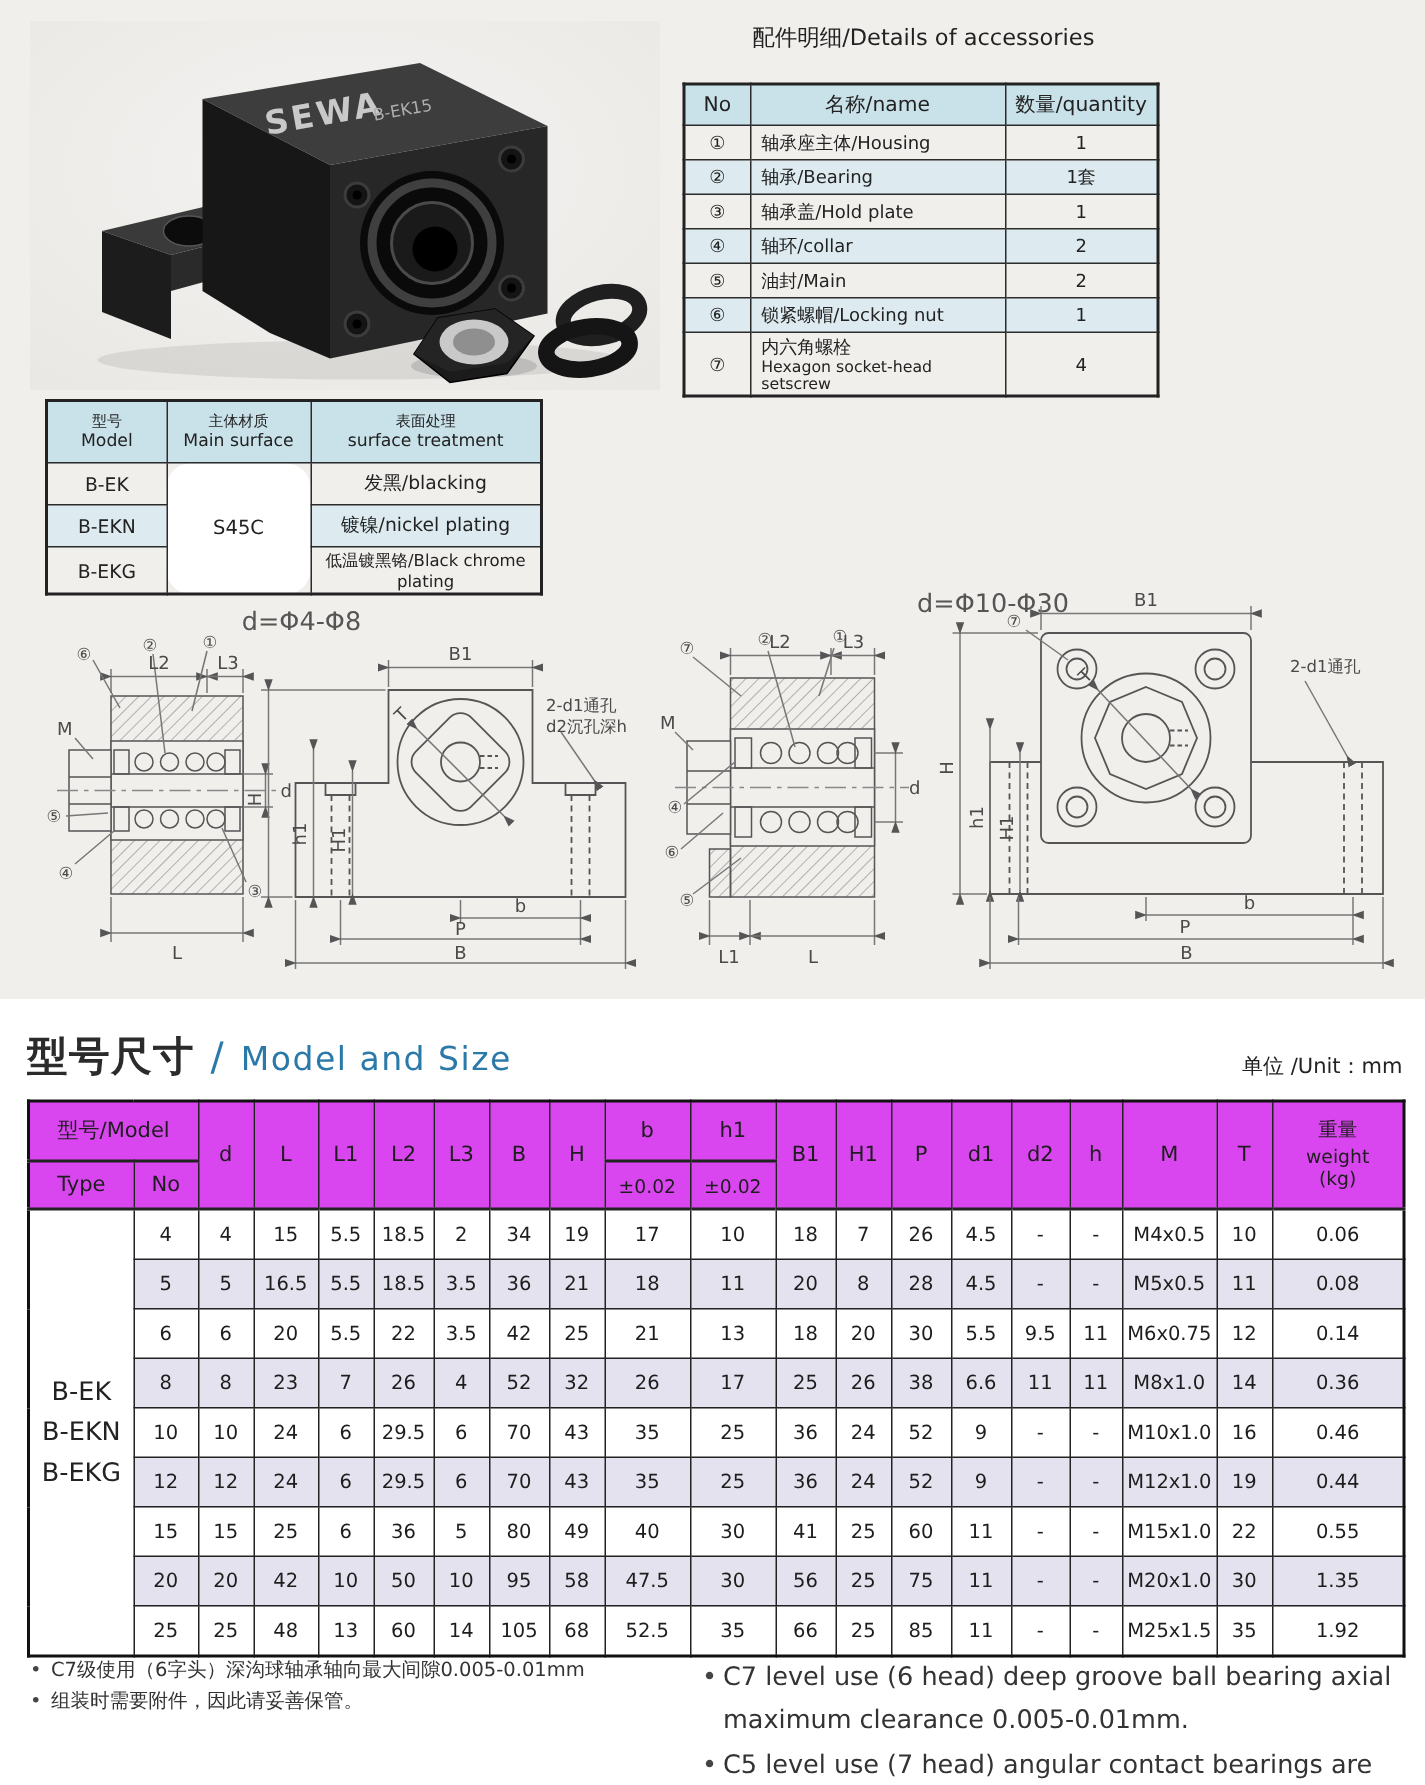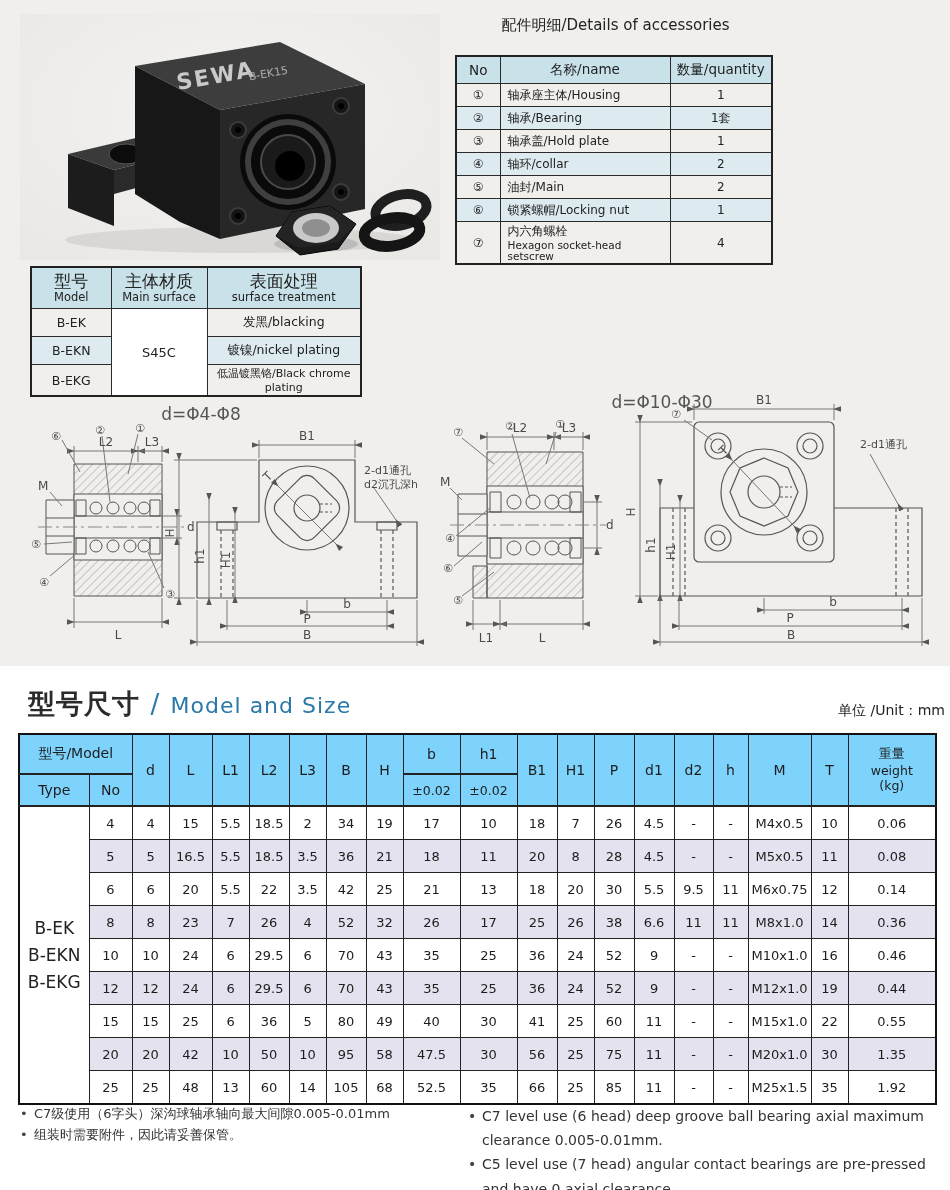--- a/index.html
+++ b/index.html
@@ -22,67 +22,67 @@
   .acc td.acc-name{text-align:left;padding-left:7px;}
   .acc tbody tr:nth-child(even) td{background:#ddebf1;}
   .acc .acc-name2{font-size:10.5px;line-height:1.05;}
   .acc .acc-no{font-size:12px;}
 
   
   .mat{position:absolute;left:30px;top:266px;}
   .mat table{width:330px;table-layout:fixed;border:2px solid #222;}
   .mat th,.mat td{border:1px solid #2b2b2b;text-align:center;color:#222;}
   .mat th{background:#c9e2ea;font-weight:normal;height:38px;line-height:1.1;}
-  .mat th .cn{font-size:17px;}
+  .mat th .cn{font-size:10px;}
   .mat th .en{font-size:11.5px;}
   .mat td{font-size:12.5px;height:25px;}
   .mat tr.alt td{background:#ddebf1;}
-  .mat td.s45c{background:#fff;font-size:13px;}
+  .mat td.s45c{background:#fff;font-size:13px;border-radius:16px;}
   .mat td.treat-sm{font-size:11px;}
 
   
   .drawing-small{position:absolute;left:16px;top:396px;}
   .drawing-large{position:absolute;left:432px;top:390px;}
   .drw text{fill:#4a4a4a;}
   .drw .dim{font-size:12px;}
   .drw .ttl{font-size:17px;fill:#555;}
   .drw .circ{font-size:11px;}
   .drw .cjk{font-size:11px;}
   .drw line,.drw path,.drw rect,.drw circle,.drw polygon{vector-effect:non-scaling-stroke;}
 
   
-  .size-head{position:absolute;left:28px;top:686px;width:917px;}
+  .size-head{position:absolute;left:18px;top:686px;width:917px;}
   .size-title{font-size:27px;color:#2b2b2b;font-weight:bold;letter-spacing:1px;}
   .size-title .divider{color:#2b79a8;font-weight:normal;font-size:26px;}
   .size-title .en{color:#2b79a8;font-weight:normal;font-size:22px;}
   .size-unit{position:absolute;right:0;bottom:2px;font-size:14px;color:#222;}
 
   .size{position:absolute;left:18px;top:733px;}
   .size table{width:917px;table-layout:fixed;border:2px solid #111;}
   .size th,.size td{border:1px solid #222;text-align:center;color:#1d1d1d;padding:0;}
-  .size thead th{background:#7dd3fc;font-weight:normal;font-size:14px;border-bottom-width:2px;}
+  .size thead th{background:#d946ef;font-weight:normal;font-size:14px;border-bottom-width:2px;}
   .size thead tr:first-child th{height:38px;}
   .size thead tr:last-child th{height:30px;}
   .size thead .sub{font-size:12.5px;}
   .size thead .weight-th{font-size:12.5px;line-height:1.25;margin-left:48px;}
   .size thead .weight-th .cn{font-size:13px;}
   .size tbody td{font-size:13px;height:32px;}
   .size tbody tr:nth-child(even) td{background:#e4e2ee;}
   .size td.type-cell{background:#fff !important;font-size:17px;color:#222;}
   .size td.type-cell div{margin:7px 0;}
 
   
   .notes{position:absolute;top:1104px;left:20px;width:915px;display:flex;}
   .notes ul{list-style:none;margin:0;padding:0;}
   .notes li{position:relative;padding-left:14px;color:#333;}
   .notes li::before{content:"•";position:absolute;left:0;top:0;color:#444;}
   .notes-cn{width:448px;}
   .notes-cn li{font-size:13px;line-height:1.6;}
   .notes-en{width:467px;}
-  .notes-en li{font-size:14px;line-height:1.73;}
+  .notes-en li{font-size:17px;line-height:1.73;}
 </style>
 </head>
 <body>
 
 <div class="page">
   <div class="top-section">
 
     <div class="photo">
       <svg viewBox="0 0 420 246" width="420" height="246">
         <defs>

